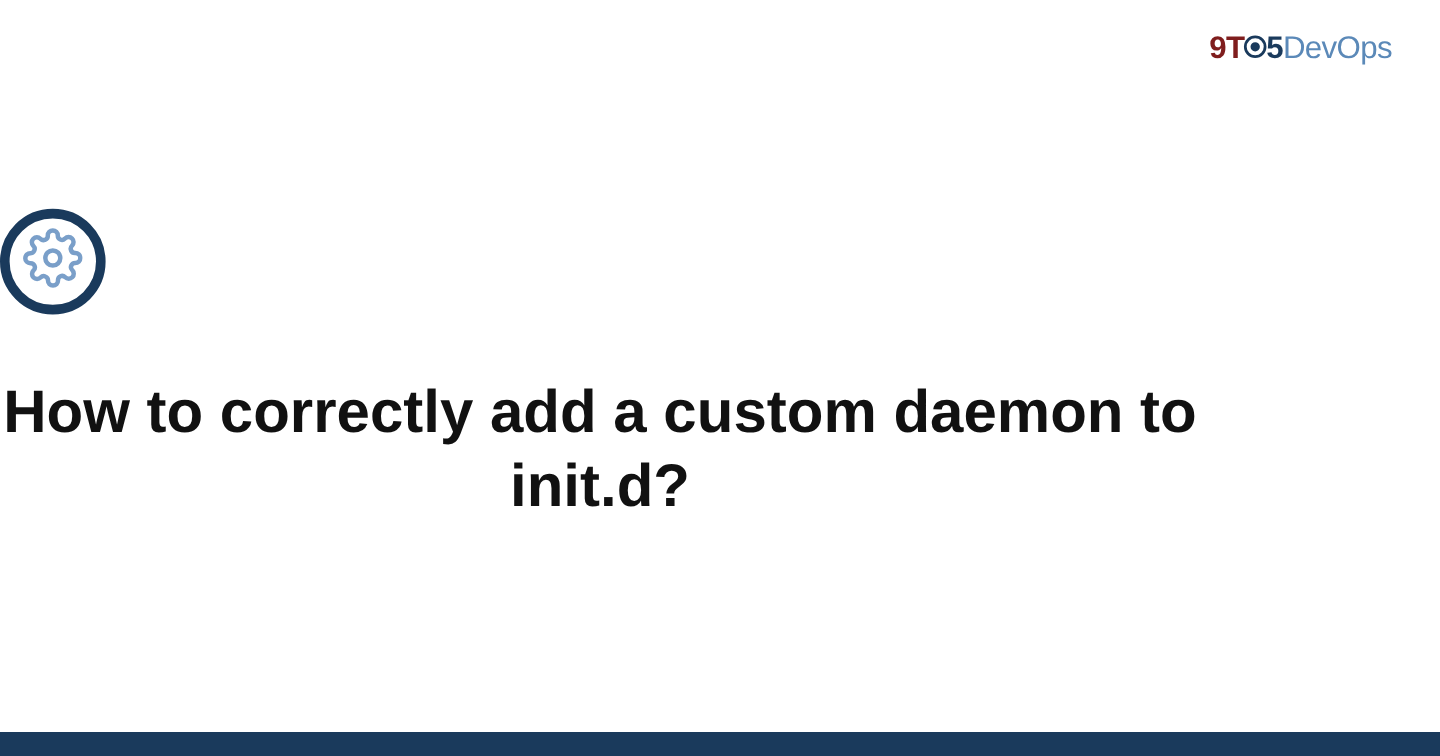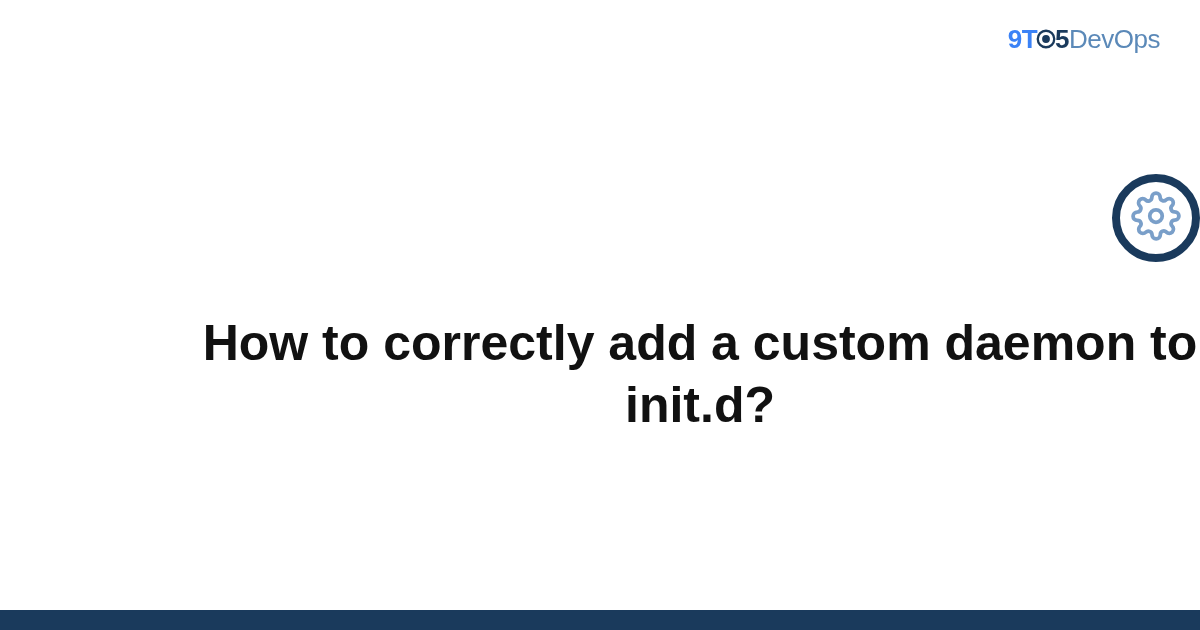--- a/index.html
+++ b/index.html
@@ -17,21 +17,21 @@
     }
     .logo {
       position: absolute;
       top: 24px;
       right: 40px;
       font-size: 26px;
       font-weight: 600;
       letter-spacing: -0.5px;
     }
     .logo-9t {
-      color: #3b82f6;
+      color: #7f1d1d;
     }
     .logo-gear {
       display: inline-flex;
       vertical-align: middle;
       margin: 0 -2px;
       position: relative;
       top: -2px;
     }
     .logo-5 {
       color: #1a3a5c;
@@ -42,21 +42,21 @@
       margin-top: 24px;
     }
     .content {
       position: absolute;
       top: 0;
       left: 0;
       right: 0;
       bottom: 20px;
       display: flex;
       flex-direction: column;
-      align-items: flex-end;
+      align-items: flex-start;
       justify-content: center;
     }
     .emblem {
       width: 88px;
       height: 88px;
       border: 8px solid #1a3a5c;
       border-radius: 50%;
       display: flex;
       align-items: center;
       justify-content: center;

